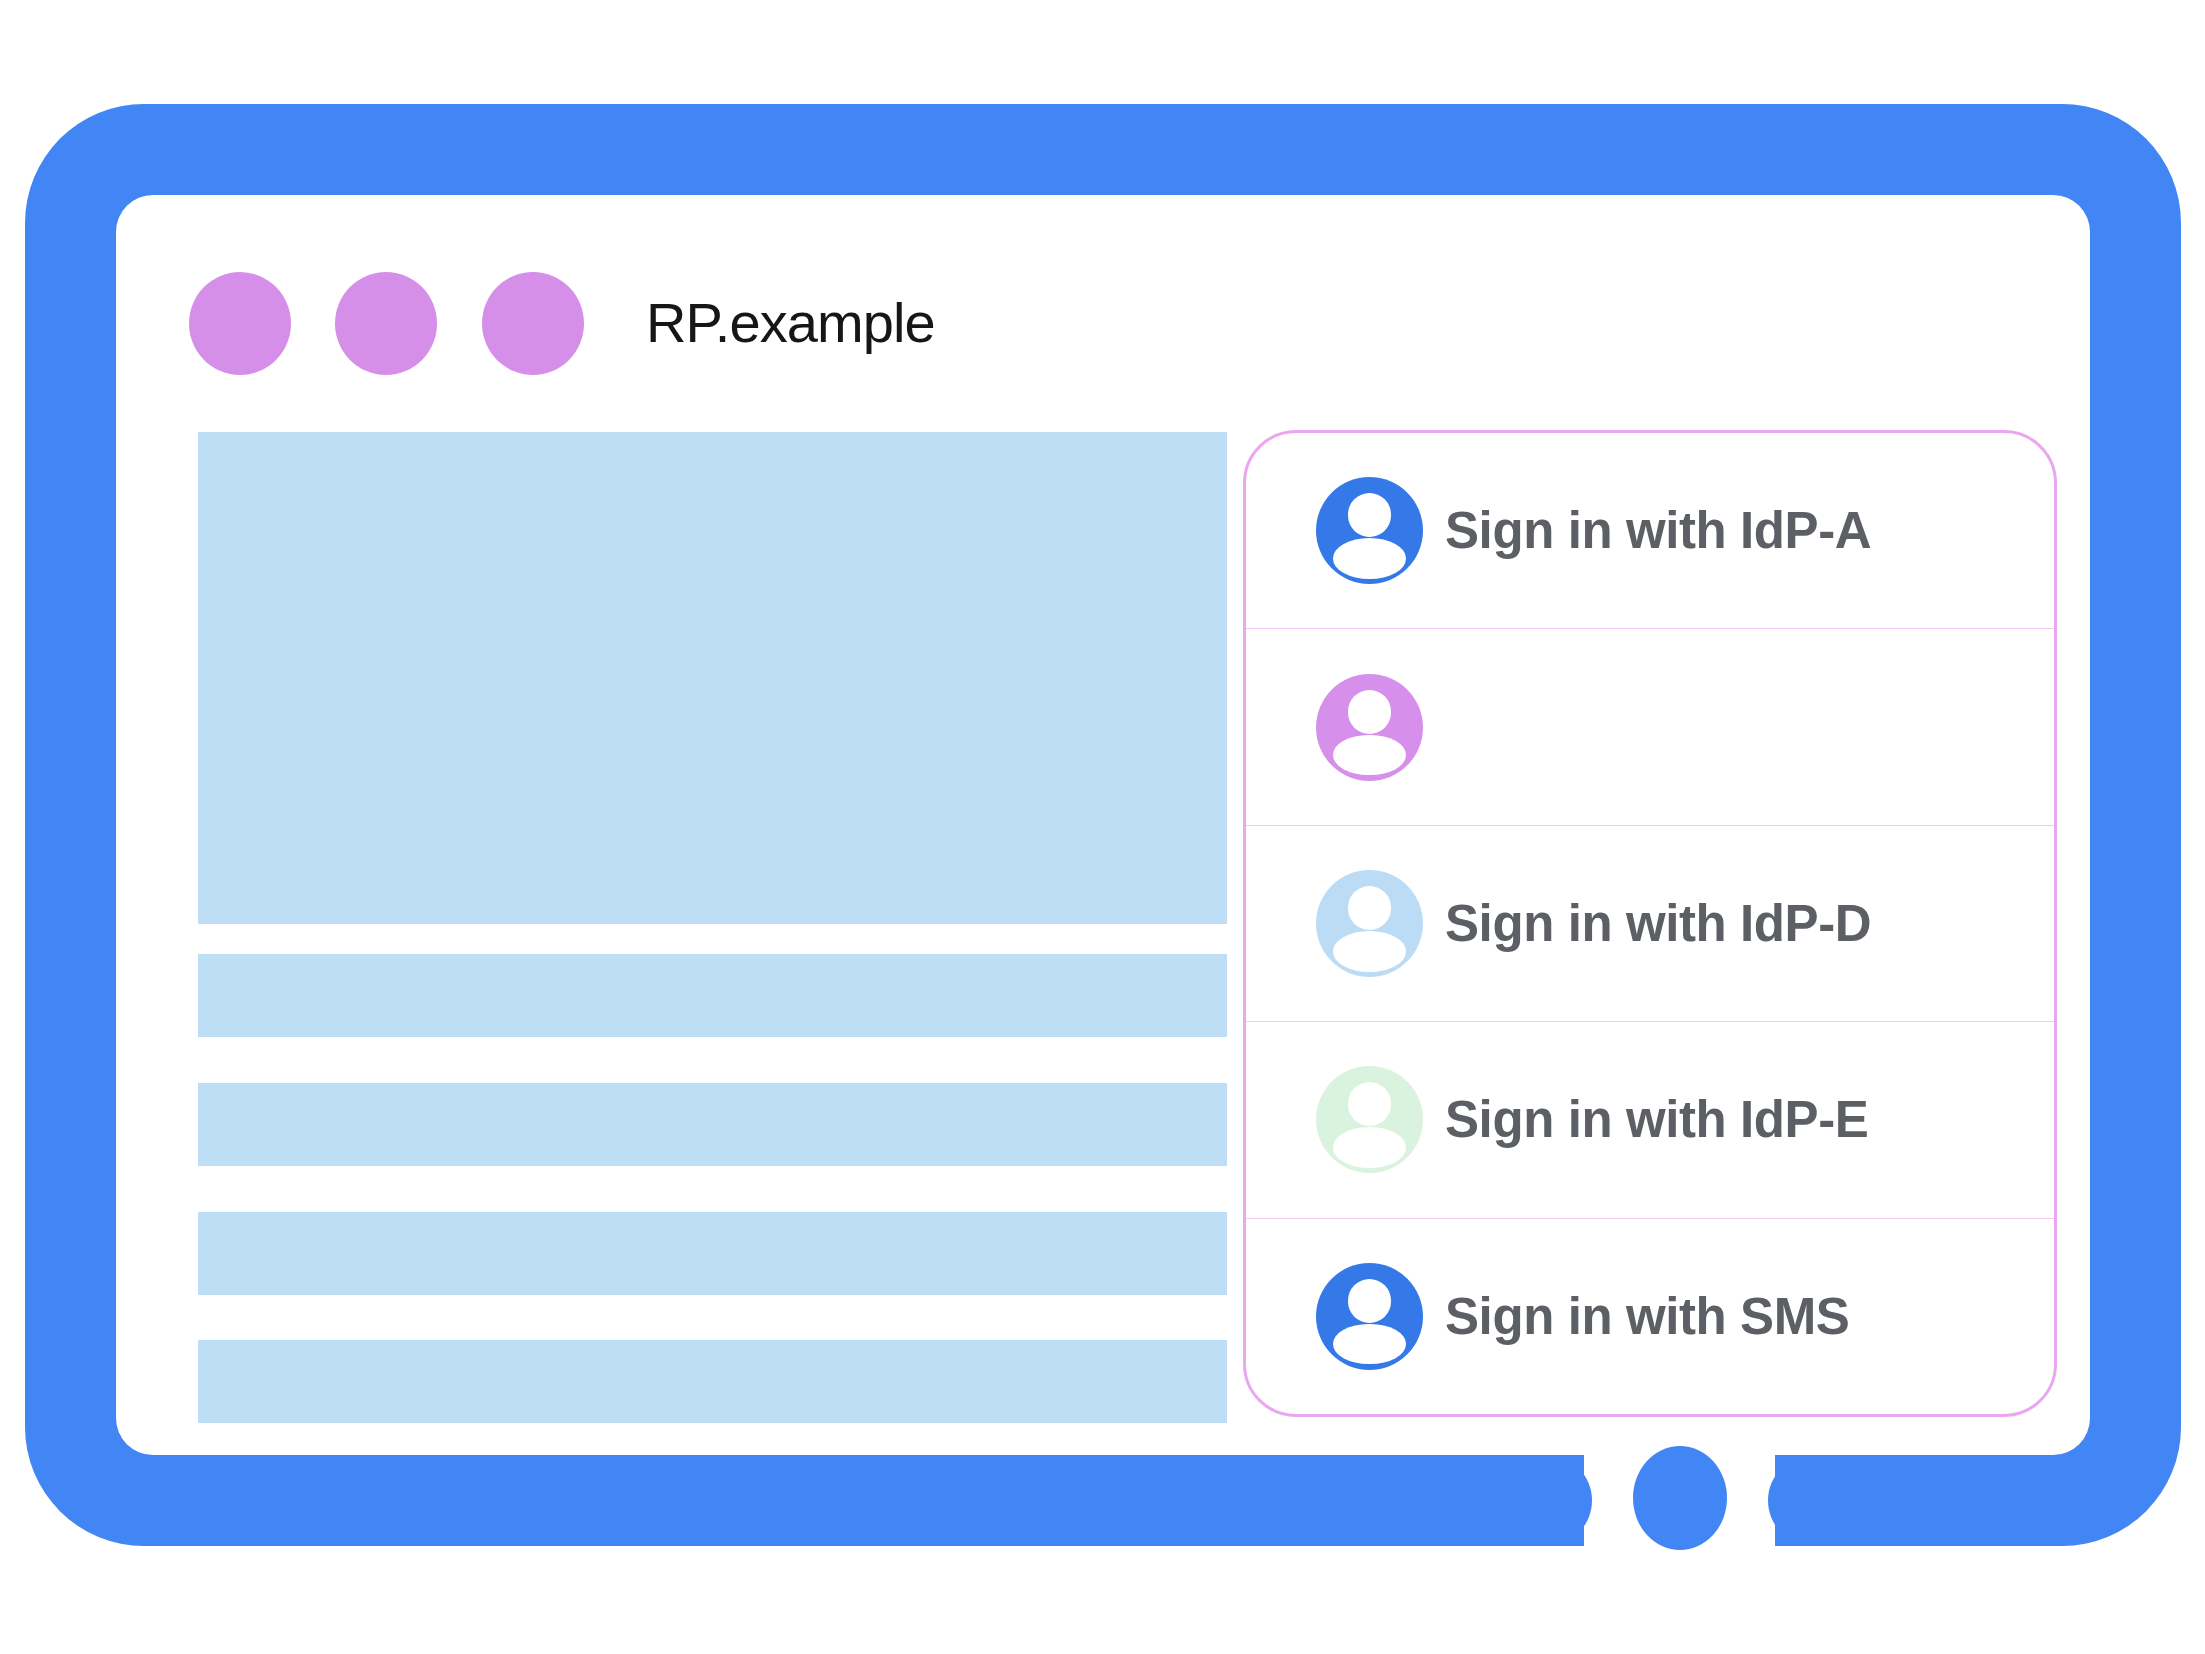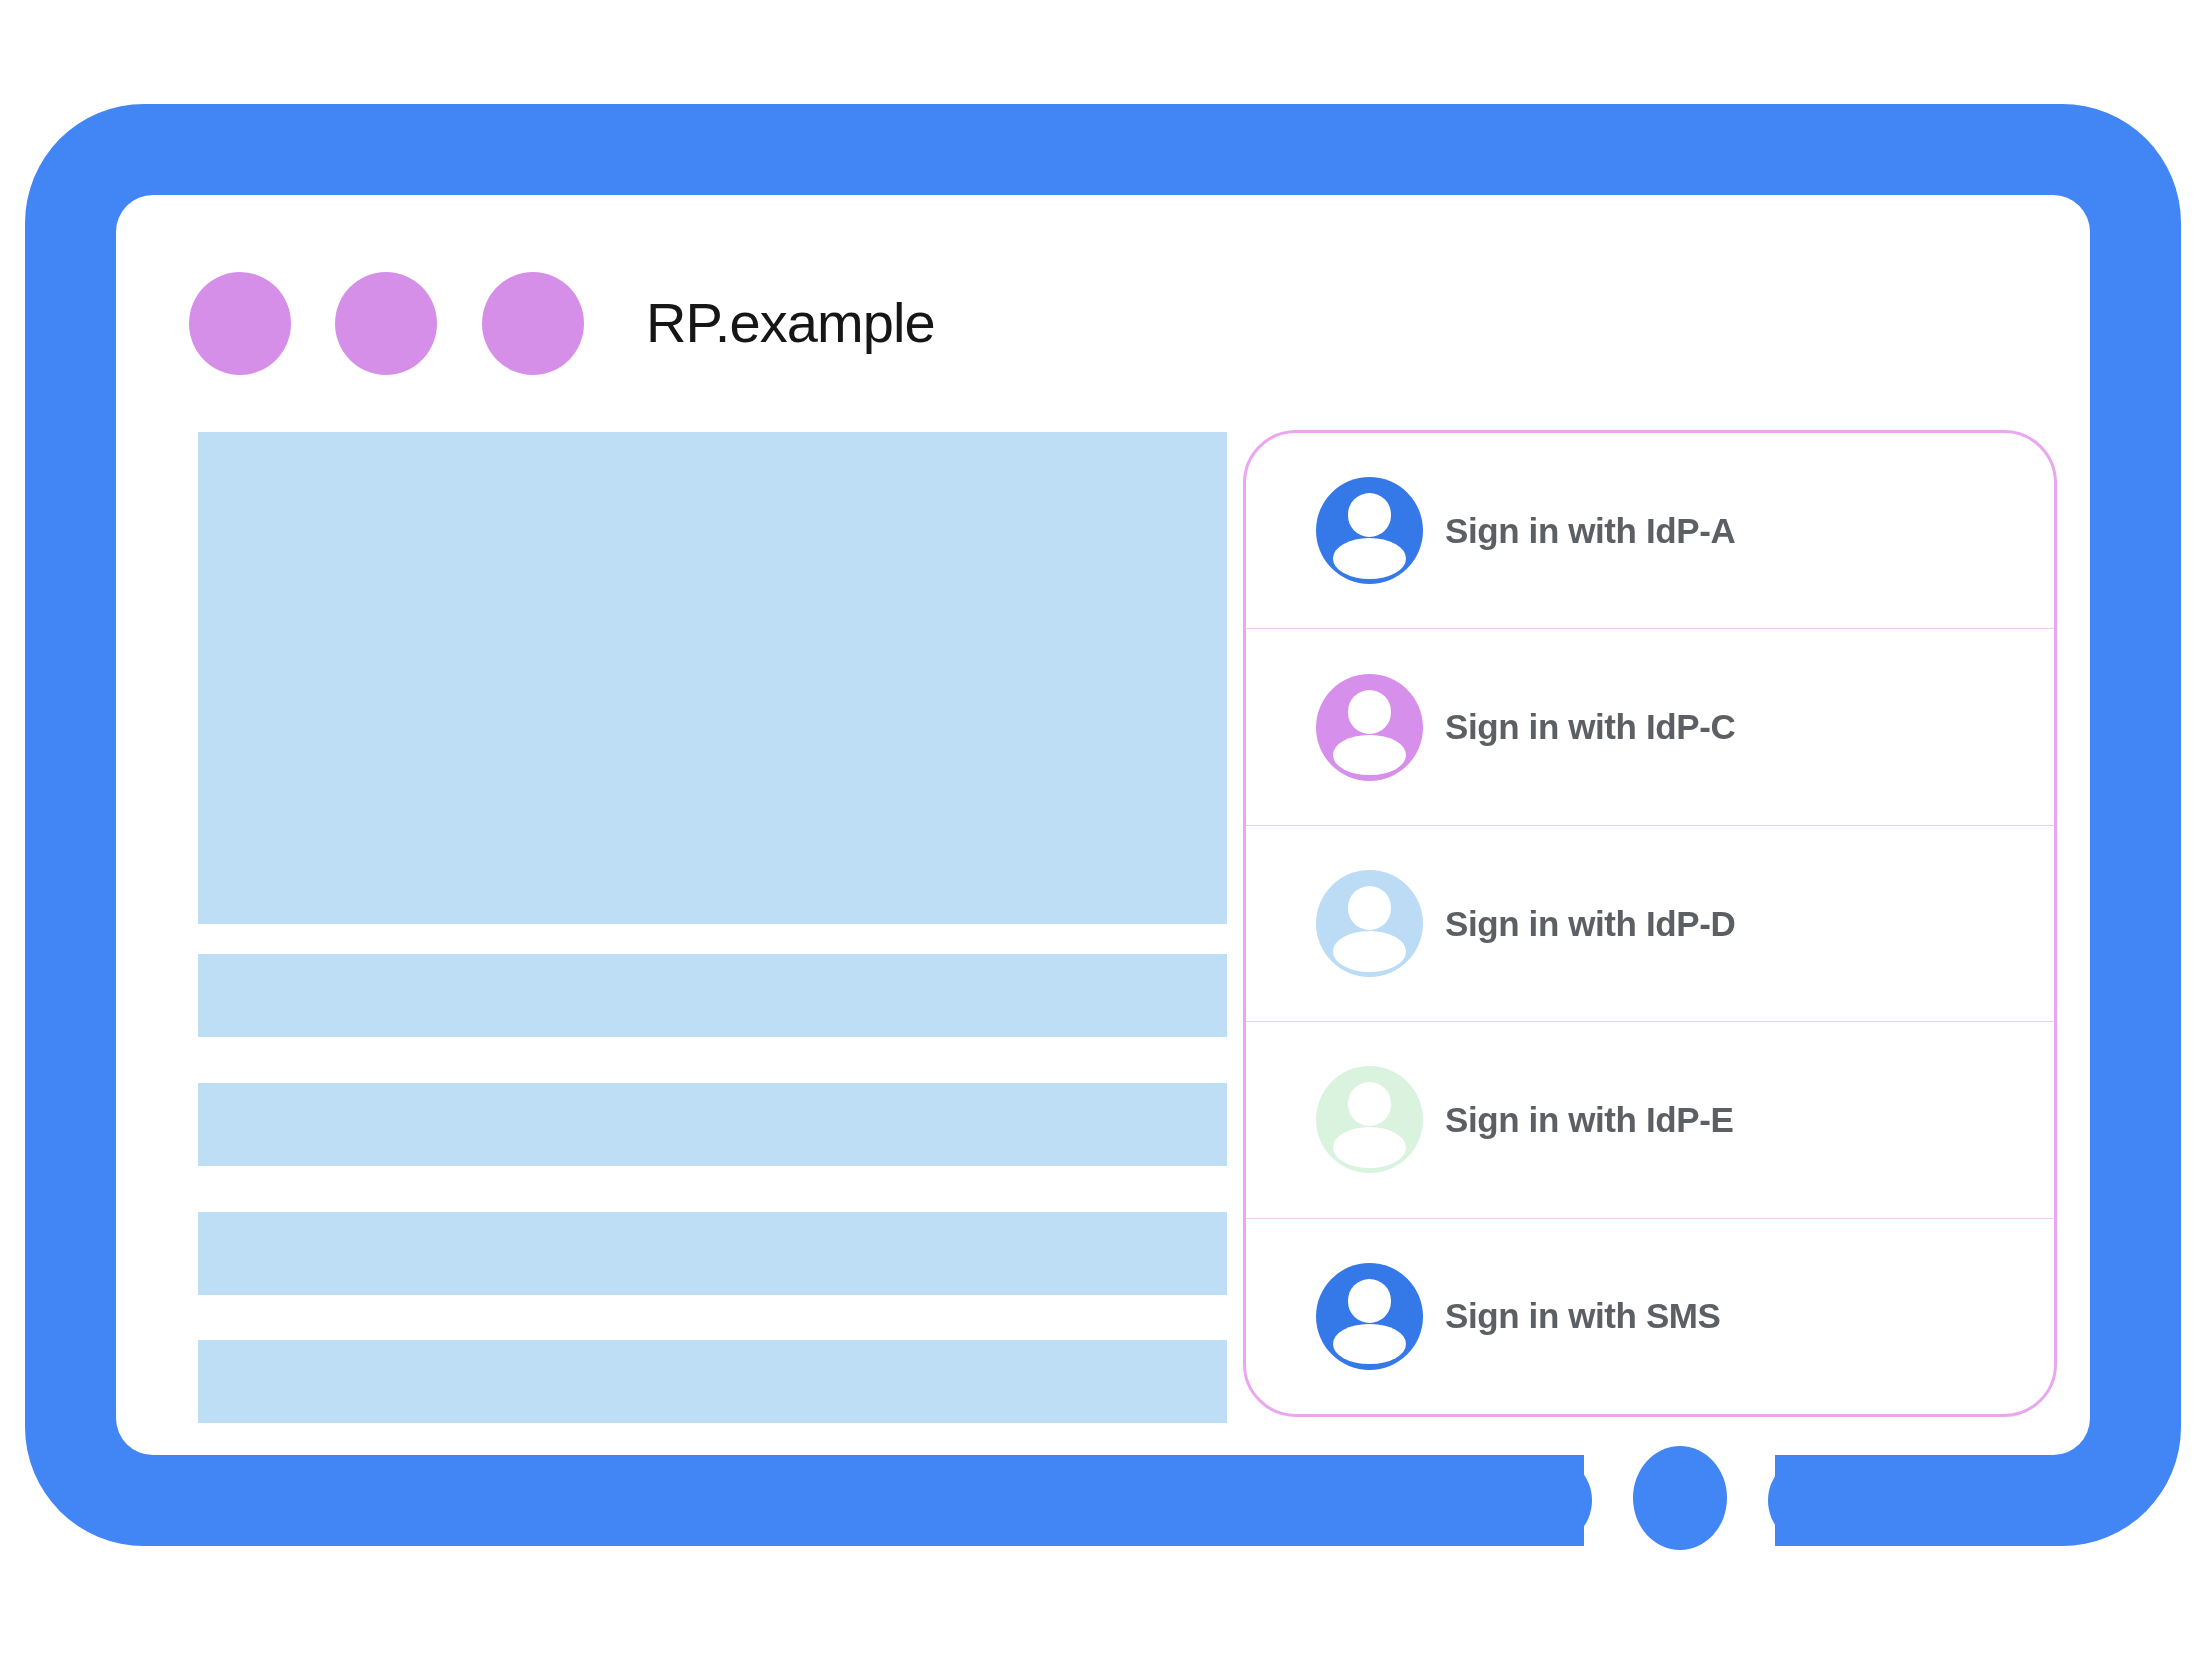--- a/index.html
+++ b/index.html
@@ -28,21 +28,21 @@
     background:#ffffff;border:3.5px solid var(--panel-border);border-radius:53px;overflow:hidden;}
   .panel-rows{display:flex;flex-direction:column;height:100%;}
   .srow{flex:1;display:flex;align-items:center;min-height:0;}
   .srow + .srow{border-top:1.8px solid var(--divider);}
   .avatar{position:relative;flex:0 0 auto;width:107px;height:107px;margin-left:70px;
     border-radius:50%;overflow:hidden;}
   .avatar .head{position:absolute;left:29.5%;top:15%;width:41%;height:41%;
     border-radius:50%;background:#ffffff;}
   .avatar .shoulders{position:absolute;left:16%;top:57%;width:68%;height:38%;
     border-radius:50%;background:#ffffff;}
-  .srow .label{margin-left:22px;font-size:35px;font-weight:600;letter-spacing:-0.4px;
+  .srow .label{margin-left:22px;font-size:51px;font-weight:600;letter-spacing:-0.4px;
     color:var(--label-color);white-space:nowrap;}
   
   .notch-gap{position:absolute;left:1584px;top:1448px;width:191px;height:111px;background:#ffffff;}
   .cap{position:absolute;top:1455px;width:83px;height:91px;background:var(--frame-blue);}
   .cap.left{left:1509px;border-radius:0 46px 46px 0;}
   .cap.right{left:1768px;border-radius:46px 0 0 46px;}
   .notch-ellipse{position:absolute;left:1633px;top:1446px;width:94px;height:104px;
     border-radius:50%;background:var(--frame-blue);}
 </style>
 </head>
@@ -74,21 +74,20 @@
     </span>
     <span class="label">Sign in with IdP-A</span>
   </div>
 
 
   <div class="srow">
     <span class="avatar" style="background: rgb(214, 144, 235);">
       <span class="head"></span>
       <span class="shoulders"></span>
     </span>
-    <span class="label">Sign in with IdP-C</span>
   </div>
 
   <div class="srow">
     <span class="avatar" style="background: rgb(188, 220, 245);">
       <span class="head"></span>
       <span class="shoulders"></span>
     </span>
     <span class="label">Sign in with IdP-D</span>
   </div>
 

